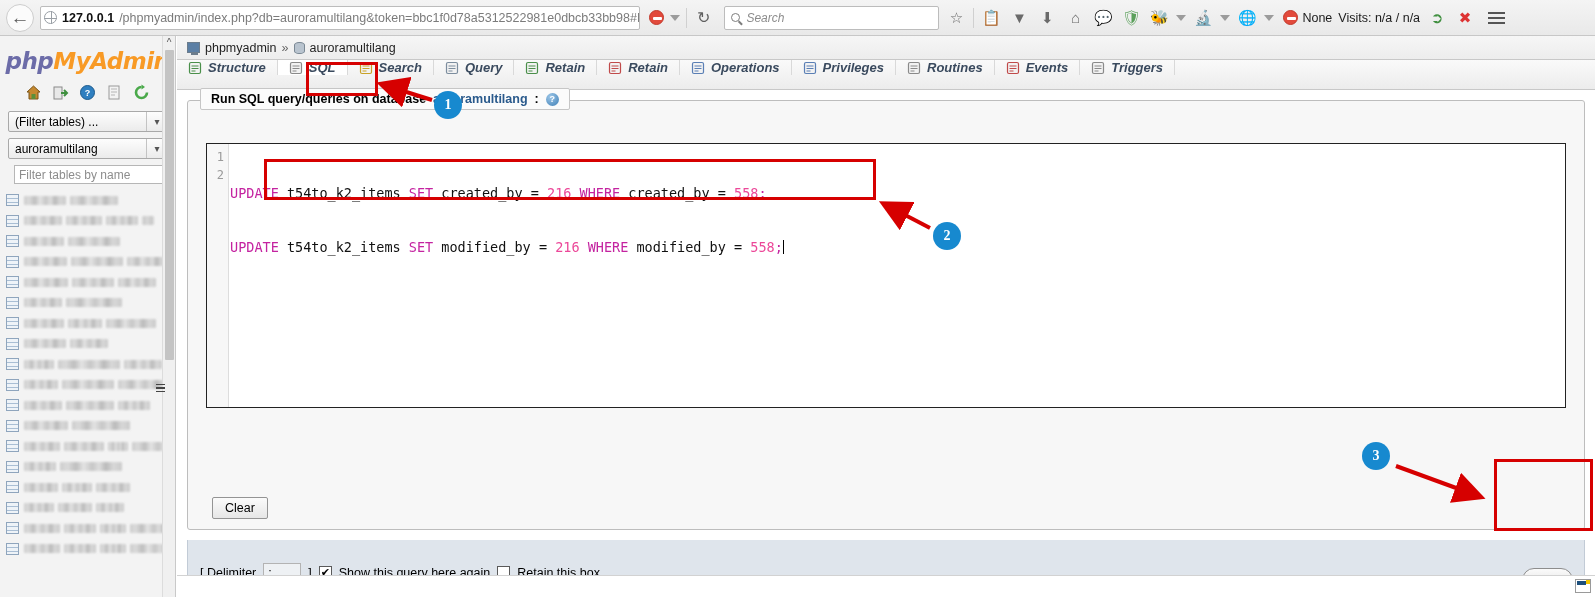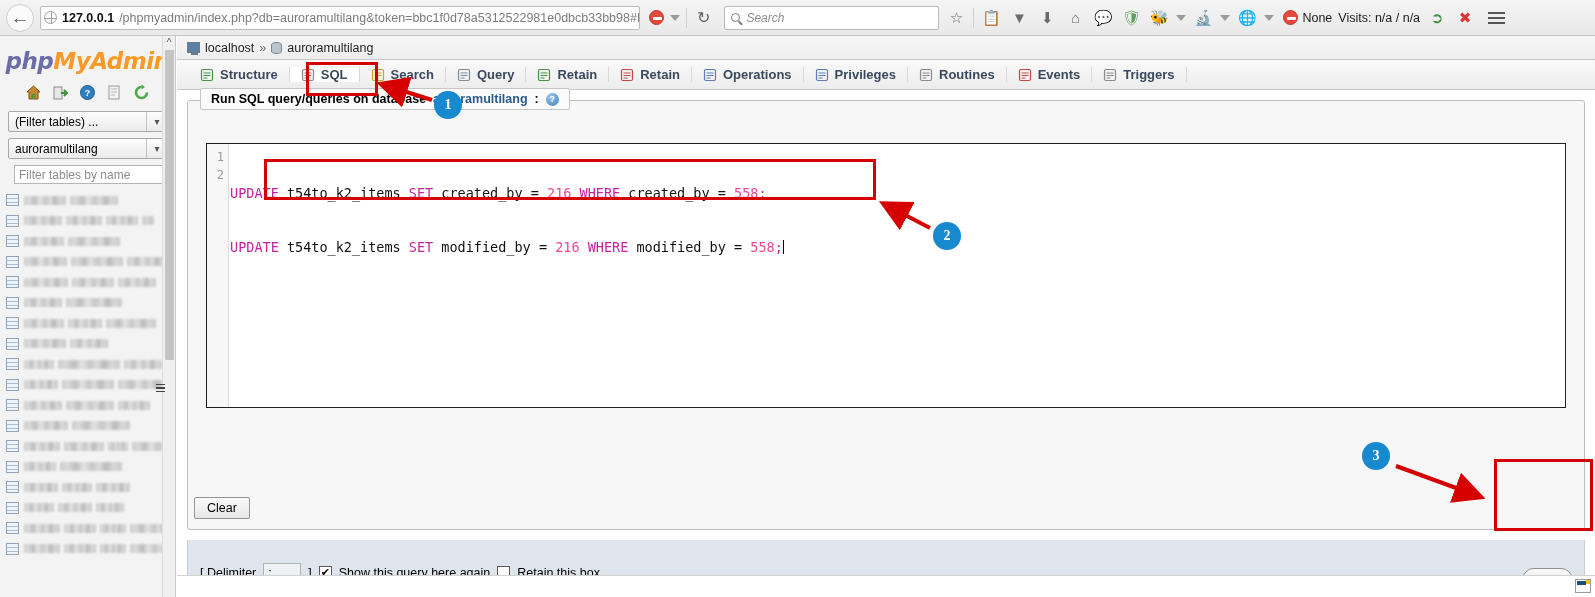--- a/index.html
+++ b/index.html
@@ -164,22 +164,23 @@
     position: relative; flex:0 0 auto;
   }
   .srv-ico:after { content:""; position:absolute; left:3px; bottom:-3px; width:7px; height:2px; background:#6b7c8c;}
   .db-ico {
     width: 11px; height: 12px; background:#b9c4cf; border:1px solid #7a8894;
     border-radius: 5px / 3px; flex:0 0 auto;
   }
   .crumb-sep { color:#666; }
   .tabs {
     height: 30px; background: linear-gradient(#fafafa,#ececec);
-    border-bottom: 1px solid #c8c8c8; display: flex; align-items: center;
-    padding-left: 12px;
+    border-bottom: 1px solid #c8c8c8; display: flex; align-items: flex-start;
+    padding-left: 0;
+    font-style: italic;
   }
   .tab {
     display: flex; align-items: center; gap: 6px; padding: 0 11px;
     font-size: 13px; font-weight: bold; color: #3a4a5e;
     border-right: 1px solid #d9d9d9; position: relative;
   }
   .tab.active { background: #fff; }
   .tab .ti { width: 14px; height: 14px; flex:0 0 auto; }
 
   .content-area { padding: 10px 10px 0 10px; position: relative; height: 507px; }
@@ -212,21 +213,21 @@
   }
   .code {
     position: absolute; left: 23px; top: 4px; right: 0;
     font-family: "DejaVu Sans Mono", monospace; font-size: 13.5px; line-height: 18px;
     white-space: pre; color: #111;
   }
   .kw { color: #c423a0; }
   .num { color: #ec4899; text-align: right; }
   .caret { display:inline-block; width:1px; height:14px; background:#000; vertical-align:-2px; }
   .clear-btn {
-    position: absolute; left: 6px; bottom: 10px;
+    position: absolute; left: 24px; bottom: 10px;
     background: linear-gradient(#fbfbfb,#e6e6e6); border: 1px solid #949494;
     border-radius: 2px; padding: 3px 12px; font-size: 12.5px; color: #000;
   }
   .footer-bar {
     position: absolute; left: 10px; right: 10px; top: 450px; height: 66px;
     background: #dfe5ec; border: 1px solid #c2cbd6; border-top: none;
     display: flex; align-items: center; padding: 0 12px;
   }
   .footer-inner { display: flex; align-items: center; gap: 7px; font-size: 12.5px; }
   .delim-box {
@@ -521,21 +522,21 @@
           <i></i>
           <i></i>
         </div>
     </div>
   </div>
 
   <div class="main">
 
     <div class="breadcrumb">
       <span class="srv-ico"></span>
-      <span>localhost</span>
+      <span>phpmyadmin</span>
       <span class="crumb-sep">»</span>
       <span class="db-ico"></span>
       <span>auroramultilang</span>
     </div>
 
     <div class="tabs" id="tabs">
         <div class="tab">
           <span class="ti"><svg width="14" height="14" viewBox="0 0 14 14">
               <rect x="1.5" y="1.5" width="11" height="11" rx="1.5" fill="#f2f2f2" stroke="#4a8f4a" stroke-width="1.2"></rect>
               <path d="M3.5 5h7M3.5 7.5h7M3.5 10h4" stroke="#4a8f4a" stroke-width="1"></path>

